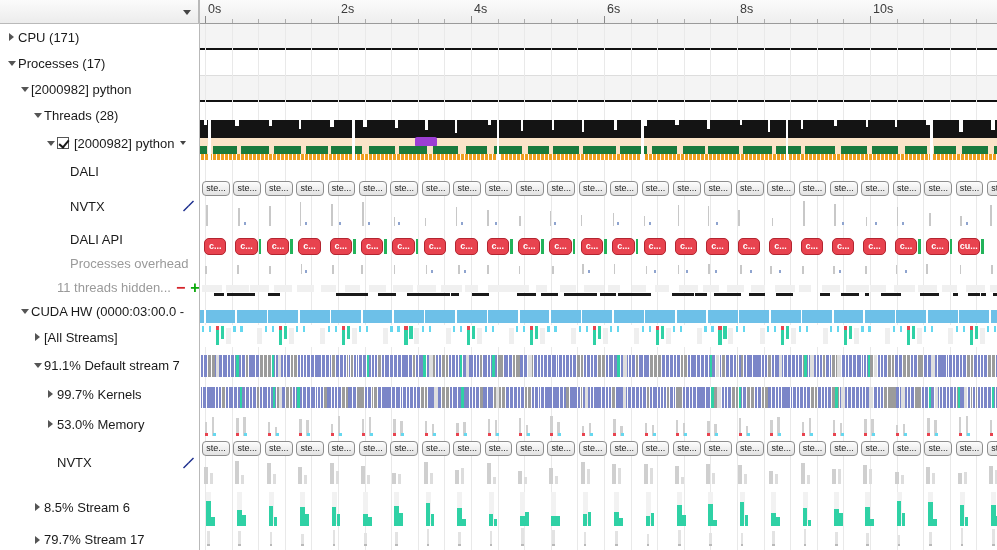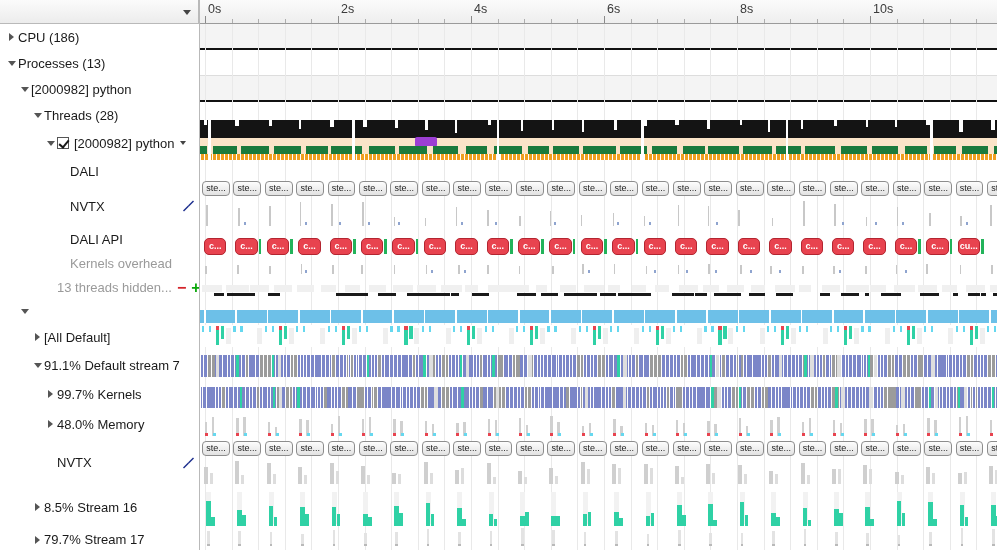--- a/index.html
+++ b/index.html
@@ -184,29 +184,29 @@
   <div id="tree-panel">
     <div id="tree-header">
       <div class="caret-down"></div>
     </div>
     <div id="tree-rows">
         <div class="trow" style="position: absolute; left: 0px; top: 24px; height: 26px;">
           <div class="tw" style="padding-left: 5px;">
             <span class="arrow right">
               <i></i>
             </span>
-            <span class="tlabel">CPU (186)</span>
+            <span class="tlabel">CPU (171)</span>
           </div>
         </div>
         <div class="trow" style="position: absolute; left: 0px; top: 50px; height: 26px;">
           <div class="tw" style="padding-left: 5px;">
             <span class="arrow down">
               <i></i>
             </span>
-            <span class="tlabel">Processes (13)</span>
+            <span class="tlabel">Processes (17)</span>
           </div>
         </div>
         <div class="trow" style="position: absolute; left: 0px; top: 76px; height: 26px;">
           <div class="tw" style="padding-left: 18px;">
             <span class="arrow down">
               <i></i>
             </span>
             <span class="tlabel">[2000982] python</span>
           </div>
         </div>
@@ -256,46 +256,47 @@
               <i></i>
             </span>
             <span class="tlabel">DALI API</span>
           </div>
         </div>
         <div class="trow" style="position: absolute; left: 0px; top: 251px; height: 24px;">
           <div class="tw" style="padding-left: 57px;">
             <span class="arrow none">
               <i></i>
             </span>
-            <span class="tlabel dim">Kernels overhead</span>
+            <span class="tlabel dim">Processes overhead</span>
           </div>
         </div>
         <div class="trow" style="position: absolute; left: 0px; top: 275px; height: 25px;">
           <div class="tw" style="padding-left: 44px;">
             <span class="arrow none">
               <i></i>
             </span>
-            <span class="tlabel dim">13 threads hidden...</span>
+            <span class="tlabel dim">11 threads hidden...</span>
             <span class="pm minus">−</span>
             <span class="pm plus">+</span>
           </div>
         </div>
         <div class="trow" style="position: absolute; left: 0px; top: 300px; height: 23px;">
           <div class="tw" style="padding-left: 18px;">
             <span class="arrow down">
               <i></i>
             </span>
+            <span class="tlabel">CUDA HW (0000:03:00.0 - </span>
           </div>
         </div>
         <div class="trow" style="position: absolute; left: 0px; top: 323px; height: 28px;">
           <div class="tw" style="padding-left: 31px;">
             <span class="arrow right">
               <i></i>
             </span>
-            <span class="tlabel">[All Default]</span>
+            <span class="tlabel">[All Streams]</span>
           </div>
         </div>
         <div class="trow" style="position: absolute; left: 0px; top: 351px; height: 29px;">
           <div class="tw" style="padding-left: 31px;">
             <span class="arrow down">
               <i></i>
             </span>
             <span class="tlabel">91.1% Default stream 7</span>
           </div>
         </div>
@@ -305,21 +306,21 @@
               <i></i>
             </span>
             <span class="tlabel">99.7% Kernels</span>
           </div>
         </div>
         <div class="trow" style="position: absolute; left: 0px; top: 408px; height: 32px;">
           <div class="tw" style="padding-left: 44px;">
             <span class="arrow right">
               <i></i>
             </span>
-            <span class="tlabel">48.0% Memory</span>
+            <span class="tlabel">53.0% Memory</span>
           </div>
         </div>
         <div class="trow" style="position: absolute; left: 0px; top: 440px; height: 45px;">
           <div class="tw" style="padding-left: 44px;">
             <span class="arrow none">
               <i></i>
             </span>
             <span class="tlabel">NVTX</span>
           </div>
           <span class="expand-ico"><svg width="13" height="13" viewBox="0 0 13 13">
@@ -327,21 +328,21 @@
               <path d="M11.5 1.5 L6.5 6.5" stroke="#1b2d8c" stroke-width="1.4"></path>
               <path d="M1 12 L1 7.5 L1 12 L5.5 12 Z" fill="#1b2d8c"></path>
               <path d="M1.5 11.5 L6.5 6.5" stroke="#1b2d8c" stroke-width="1.4"></path>
             </svg></span>
         </div>
         <div class="trow" style="position: absolute; left: 0px; top: 485px; height: 44px;">
           <div class="tw" style="padding-left: 31px;">
             <span class="arrow right">
               <i></i>
             </span>
-            <span class="tlabel">8.5% Stream 16</span>
+            <span class="tlabel">8.5% Stream 6</span>
           </div>
         </div>
         <div class="trow" style="position: absolute; left: 0px; top: 529px; height: 21px;">
           <div class="tw" style="padding-left: 31px;">
             <span class="arrow right">
               <i></i>
             </span>
             <span class="tlabel">79.7% Stream 17</span>
           </div>
         </div>

